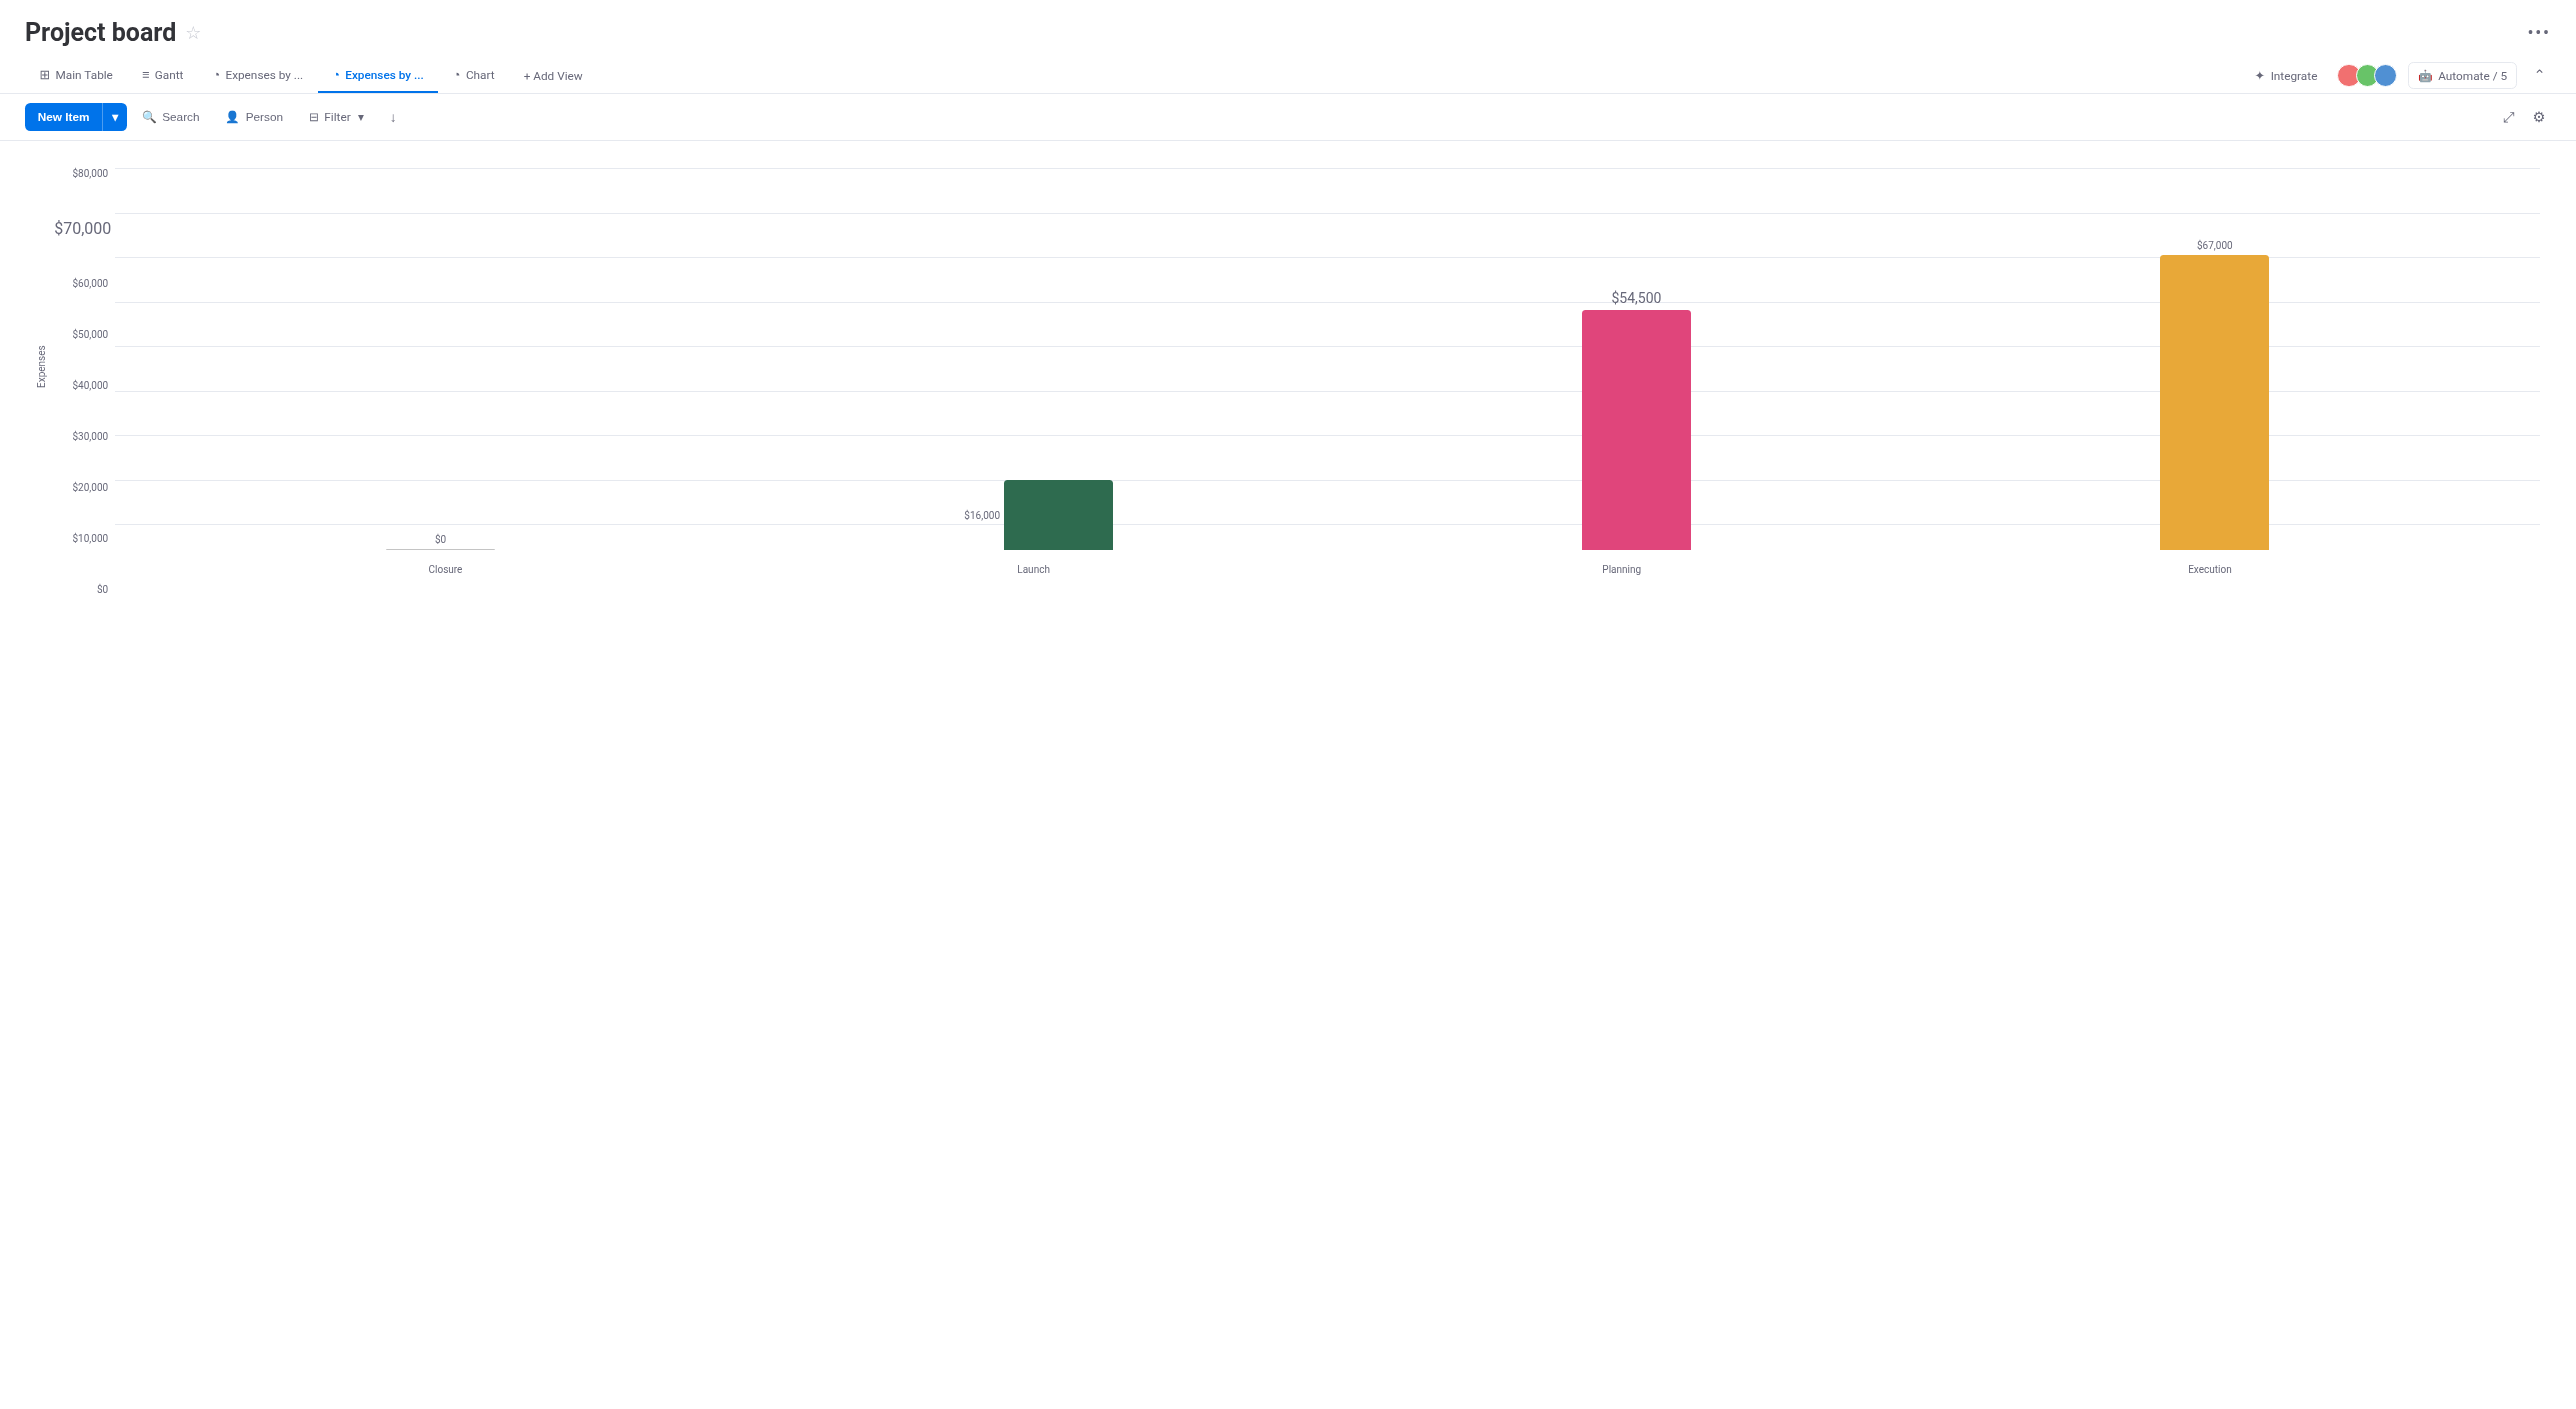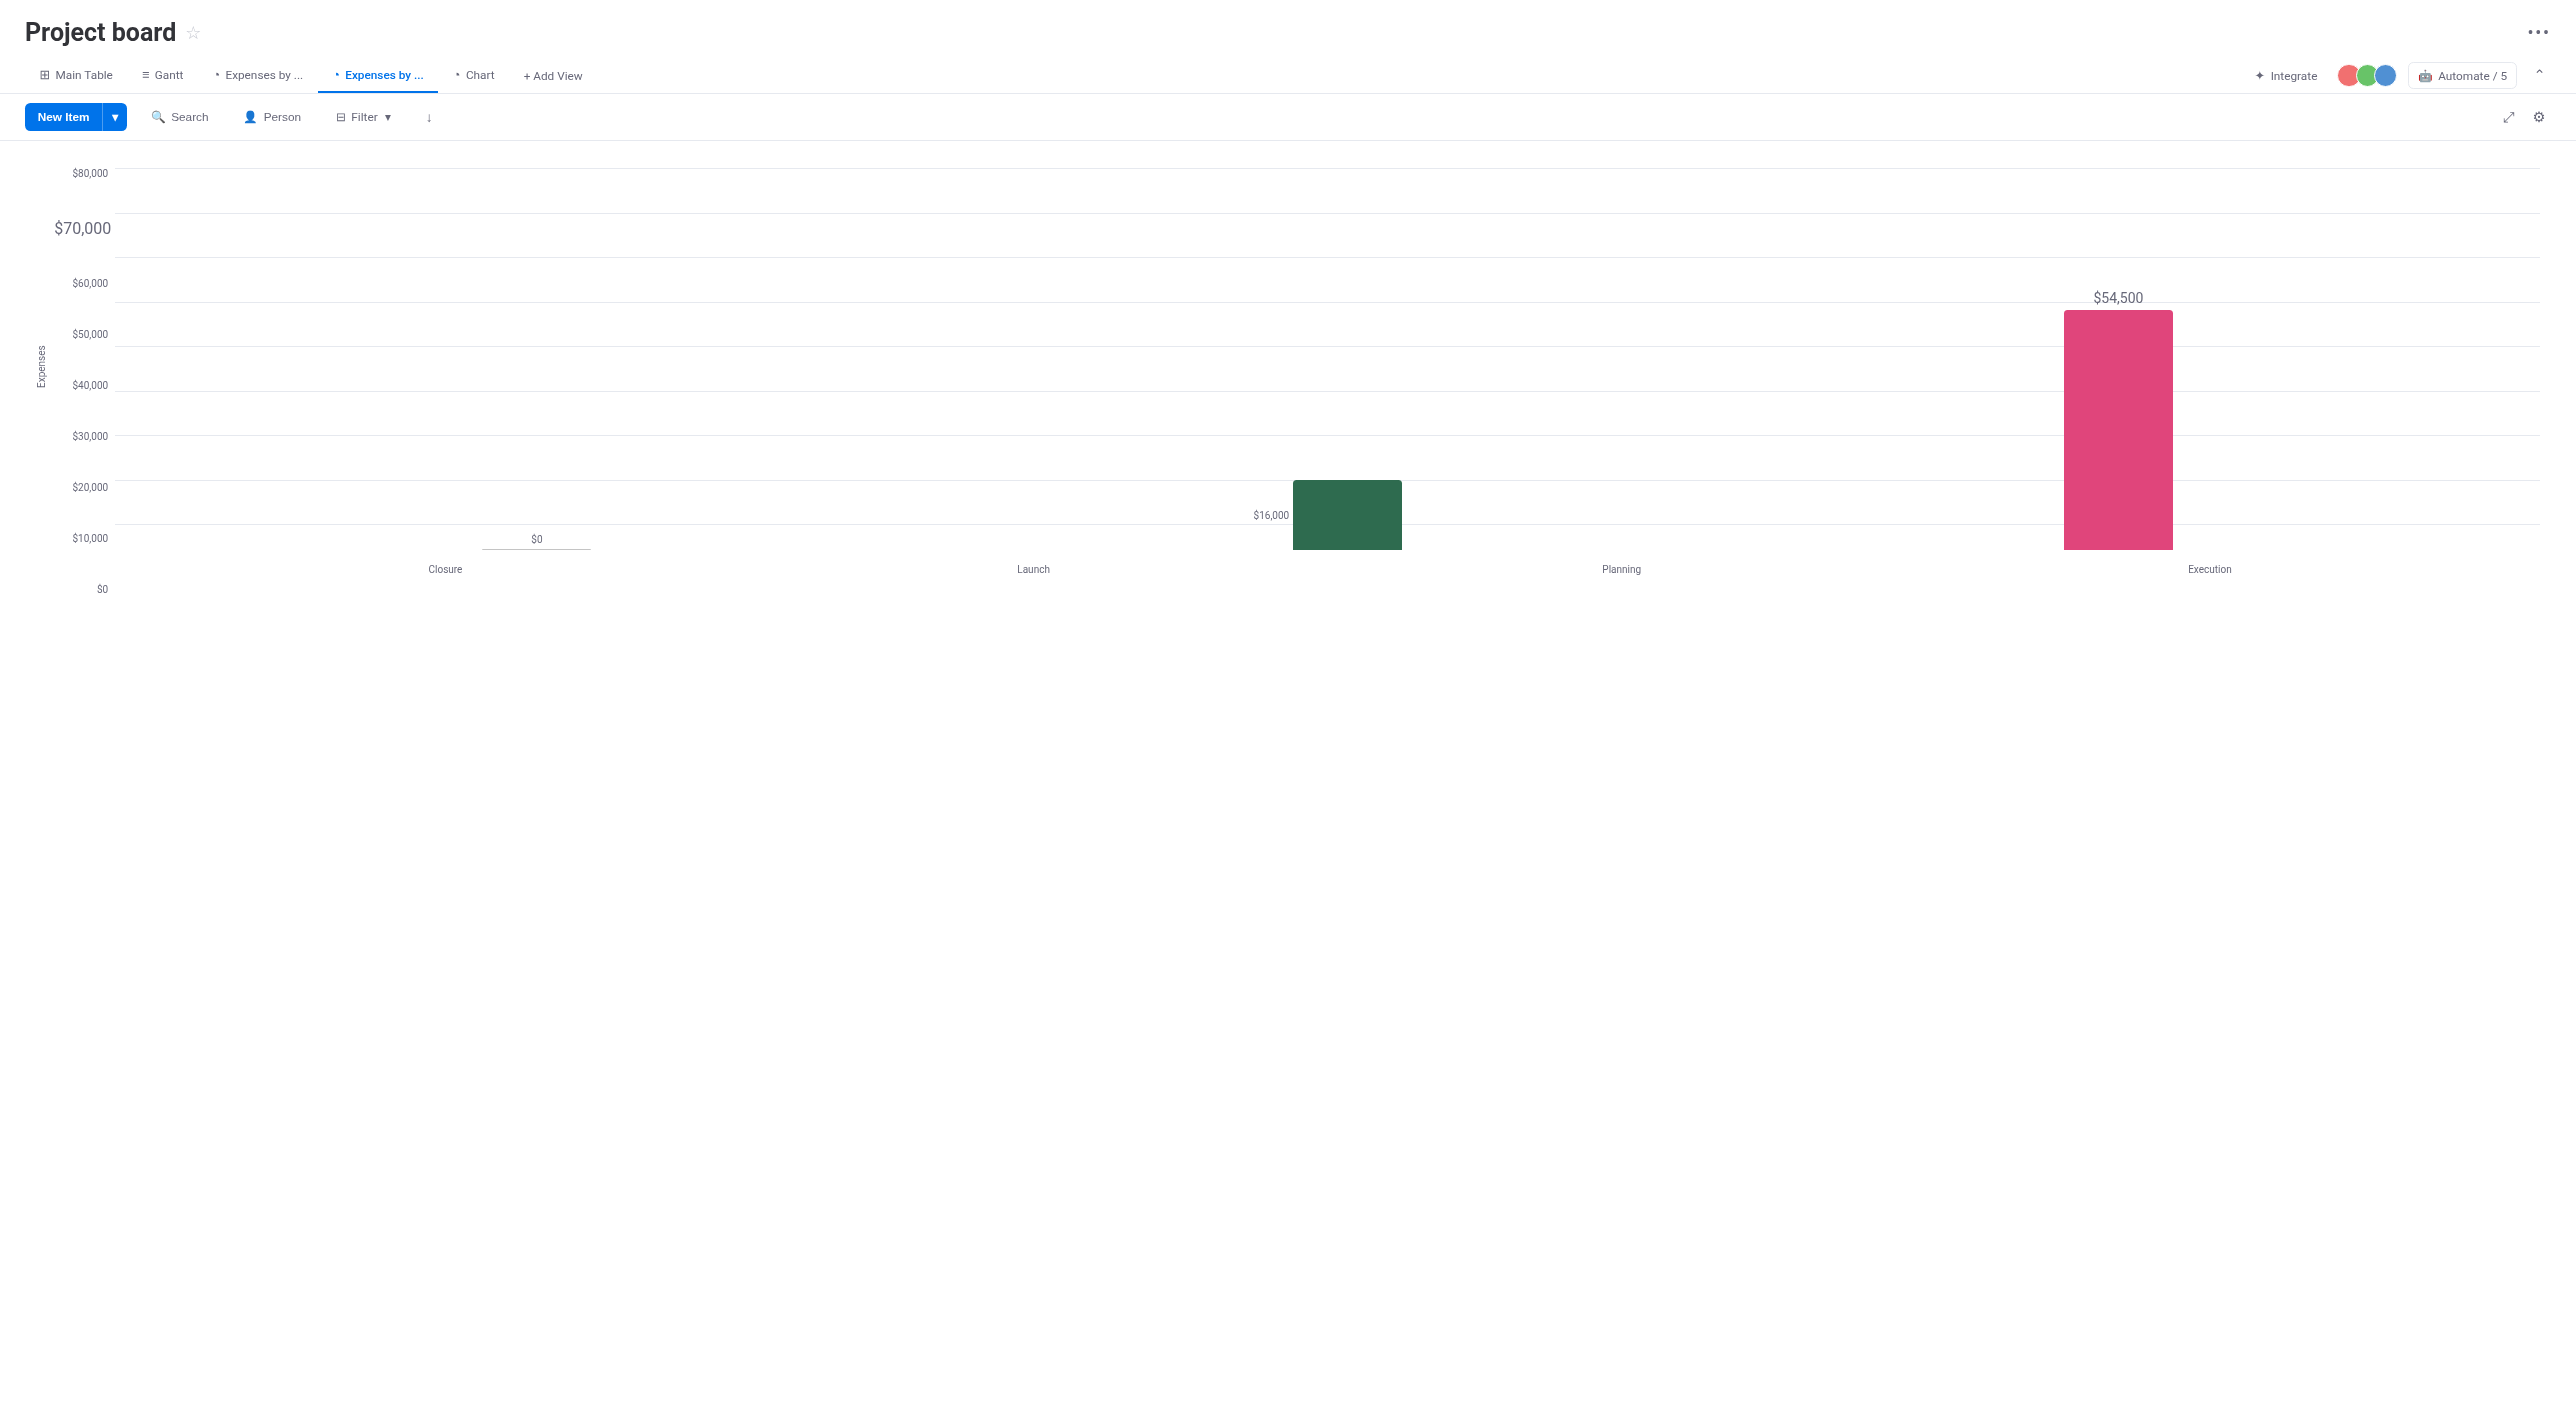--- a/index.html
+++ b/index.html
@@ -22,21 +22,21 @@
 
     .tab-bar-right { display: flex; align-items: center; gap: 11px; }
     .integrate-btn { display: flex; align-items: center; gap: 5.4px; font-size: 11.8px; color: #676879; cursor: pointer; padding: 5.4px 9px; border-radius: 5.4px; }
     .avatar-group { display: flex; align-items: center; }
     .avatar { width: 23.5px; height: 23.5px; border-radius: 50%; border: 1.8px solid #fff; margin-left: -5.4px; font-size: 9px; display: flex; align-items: center; justify-content: center; font-weight: 600; }
     .avatar:first-child { margin-left: 0; }
     .automate-btn { display: flex; align-items: center; gap: 5.4px; font-size: 11.8px; color: #676879; cursor: pointer; padding: 5.4px 9px; border-radius: 5.4px; border: 0.9px solid #e6e9ef; }
     .collapse-btn { color: #676879; cursor: pointer; padding: 5.4px; }
 
     
-    .toolbar { display: flex; align-items: center; gap: 13px; padding: 9px 25px; border-bottom: 0.9px solid #e6e9ef; }
+    .toolbar { display: flex; align-items: center; gap: 4px; padding: 9px 25px; border-bottom: 0.9px solid #e6e9ef; }
     .new-item-btn { display: flex; align-items: center; background: #0073ea; color: #fff; border: none; border-radius: 5.4px; cursor: pointer; font-size: 11.8px; font-weight: 600; overflow: hidden; }
     .new-item-main { padding: 7.2px 12.7px; }
     .new-item-arrow { padding: 7.2px 9px; border-left: 0.9px solid rgba(255,255,255,0.3); display: flex; align-items: center; }
     .toolbar-btn { display: flex; align-items: center; gap: 5.4px; padding: 6.3px 11px; font-size: 11.8px; color: #676879; cursor: pointer; border-radius: 5.4px; border: none; background: none; }
     .filter-btn { display: flex; align-items: center; gap: 5.4px; padding: 6.3px 11px; font-size: 11.8px; color: #676879; cursor: pointer; border-radius: 5.4px; }
     .icon-btn { color: #676879; cursor: pointer; padding: 5.4px; font-size: 14.5px; border-radius: 5.4px; }
 
     
     .chart-area { padding: 18px 36px; position: relative; }
     .chart-title { text-align: center; font-size: 11.8px; font-weight: 600; color: #676879; letter-spacing: 0.9px; text-transform: uppercase; margin-bottom: 18px; }
@@ -166,20 +166,24 @@
         <div style="display:flex;flex-direction:row;align-items:center;gap:3.6px;">
           <span style="font-size:10px;color:#676879;">$16,000</span>
           <div style="width:109px;height:calc(16000/80000 * 353px);background:#2e6b4f;border-radius:3.6px 3.6px 0 0;"></div>
         </div>
 
         <div style="display:flex;flex-direction:column;align-items:center;gap:3.6px;">
           <span style="font-size:14px;color:#676879;">$54,500</span>
           <div style="width:109px;height:calc(54500/80000 * 353px);background:#e0457b;border-radius:3.6px 3.6px 0 0;"></div>
         </div>
 
+        <div style="display:flex;flex-direction:column;align-items:center;gap:3.6px;">
+          <span style="font-size:10px;color:#676879;">$67,000</span>
+          <div style="width:109px;height:calc(67000/80000 * 353px);background:#e8a838;border-radius:3.6px 3.6px 0 0;"></div>
+        </div>
       </div>
 
       <div style="position:absolute;bottom:0;left:0;right:0;display:flex;justify-content:space-around;padding:0 36px;">
         <span style="font-size:10px;color:#676879;width:109px;text-align:center;">Closure</span>
         <span style="font-size:10px;color:#676879;width:109px;text-align:center;">Launch</span>
         <span style="font-size:10px;color:#676879;width:109px;text-align:center;">Planning</span>
         <span style="font-size:10px;color:#676879;width:109px;text-align:center;">Execution</span>
       </div>
     </div>
   </div>

